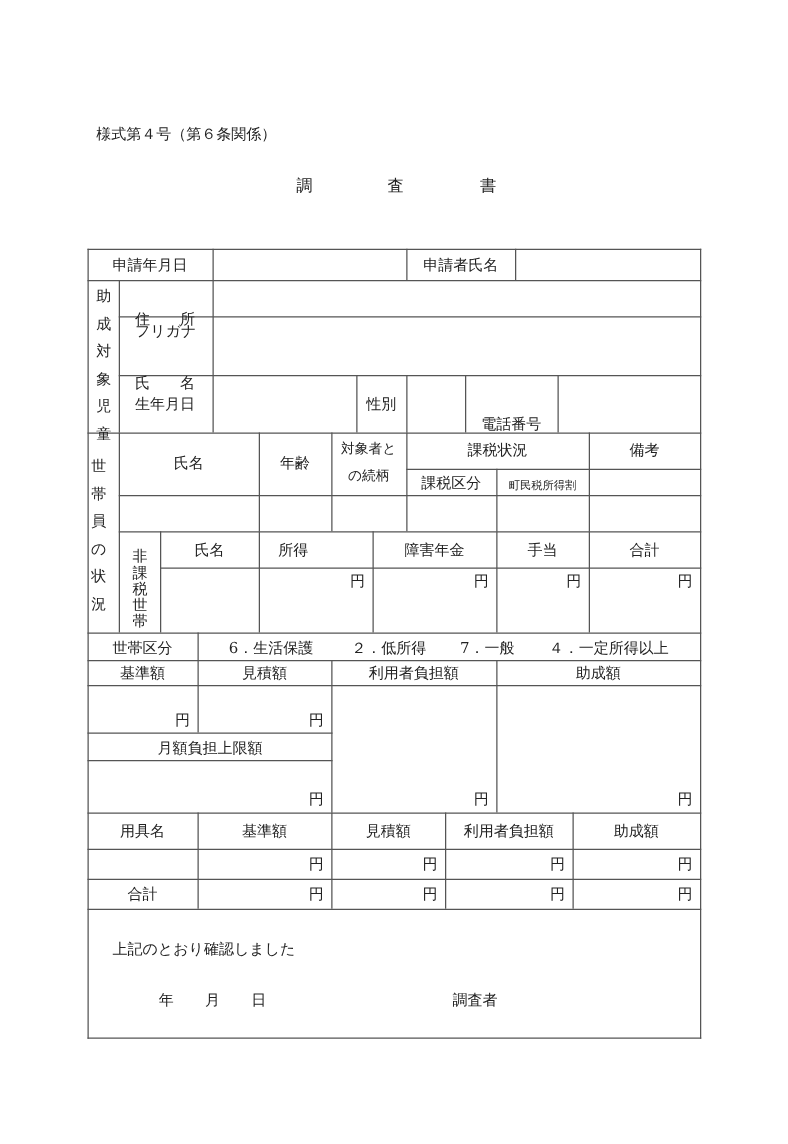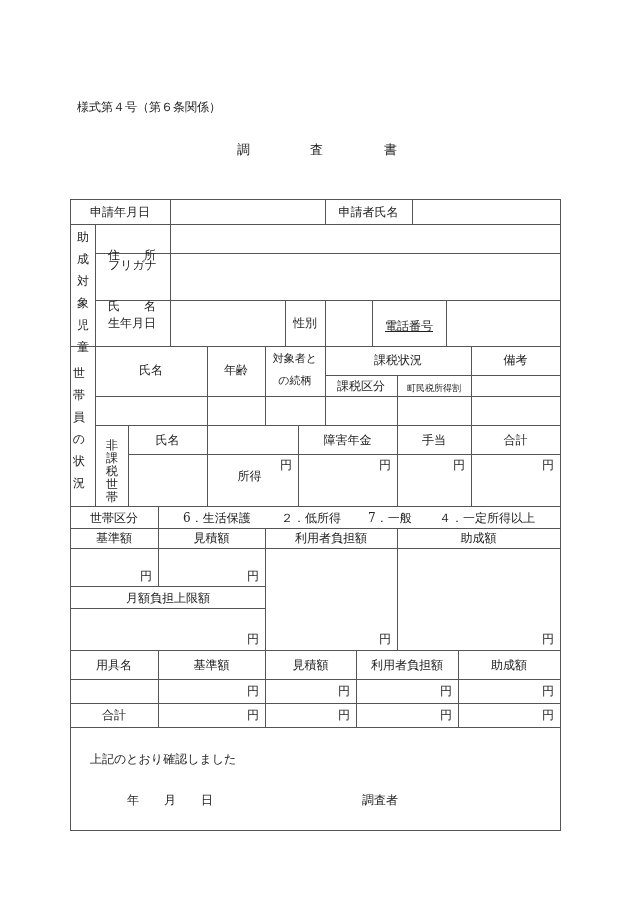--- a/index.html
+++ b/index.html
@@ -90,21 +90,21 @@
 <div class="vert" style="left:76px;top:226px;">助成対象児童</div>
 <div class="txt" style="left:108px;top:248px;">住　　所</div>
 <div class="cell" style="left:171px;top:225px;width:389px;height:28px;"></div>
 <div class="txt" style="left:108px;top:258px;">フリガナ</div>
 <div class="txt" style="left:108px;top:299px;">氏　　名</div>
 <div class="cell" style="left:171px;top:254px;width:389px;height:46px;"></div>
 <div class="txt" style="left:108px;top:316px;">生年月日</div>
 <div class="cell" style="left:171px;top:301px;width:114px;height:45px;"></div>
 <div class="txt center" style="left:285px;top:316px;width:40px;">性別</div>
 <div class="cell" style="left:326px;top:301px;width:46px;height:45px;"></div>
-<div class="txt center" style="left:372px;top:319px;width:74px;text-decoration:underline;">電話番号</div>
+<div class="txt center" style="left:372px;top:332px;width:74px;">電話番号</div>
 <div class="cell" style="left:447px;top:301px;width:113px;height:45px;"></div>
 
 <div class="vert" style="left:72px;top:362px;text-align:center;">世帯員の状況</div>
 <div class="txt center" style="left:95px;top:363px;width:112px;">氏名</div>
 <div class="txt center" style="left:207px;top:363px;width:58px;">年齢</div>
 <div class="txt center" style="left:265px;top:352px;width:60px;font-size:11px;">対象者と</div>
 <div class="txt center" style="left:265px;top:374px;width:60px;font-size:11px;">の続柄</div>
 <div class="txt center" style="left:325px;top:353px;width:146px;">課税状況</div>
 <div class="txt center" style="left:471px;top:353px;width:89px;">備考</div>
 <div class="txt center" style="left:325px;top:379px;width:72px;">課税区分</div>
@@ -112,21 +112,21 @@
 
 <div class="cell" style="left:96px;top:397px;width:111px;height:28px;"></div>
 <div class="cell" style="left:208px;top:397px;width:57px;height:28px;"></div>
 <div class="cell" style="left:266px;top:397px;width:59px;height:28px;"></div>
 <div class="cell" style="left:326px;top:397px;width:71px;height:28px;"></div>
 <div class="cell" style="left:398px;top:397px;width:73px;height:28px;"></div>
 <div class="cell" style="left:472px;top:397px;width:88px;height:28px;"></div>
 
 <div class="vert-tight" style="left:105px;top:439px;">非課税世帯</div>
 <div class="txt center" style="left:128px;top:433px;width:79px;">氏名</div>
-<div class="txt center" style="left:204px;top:433px;width:91px;margin-top:36px;">所得</div>
+<div class="txt center" style="left:189px;top:433px;width:91px;">所得</div>
 <div class="txt center" style="left:298px;top:433px;width:99px;">障害年金</div>
 <div class="txt center" style="left:397px;top:433px;width:74px;">手当</div>
 <div class="txt center" style="left:471px;top:433px;width:89px;">合計</div>
 <div class="cell" style="left:129px;top:455px;width:78px;height:51px;"></div>
 <div class="cell" style="left:208px;top:455px;width:90px;height:51px;"></div>
 <div class="cell" style="left:299px;top:455px;width:98px;height:51px;"></div>
 <div class="cell" style="left:398px;top:455px;width:73px;height:51px;"></div>
 <div class="cell" style="left:472px;top:455px;width:88px;height:51px;"></div>
 <div class="txt" style="left:280px;top:458px;">円</div>
 <div class="txt" style="left:379px;top:458px;">円</div>

